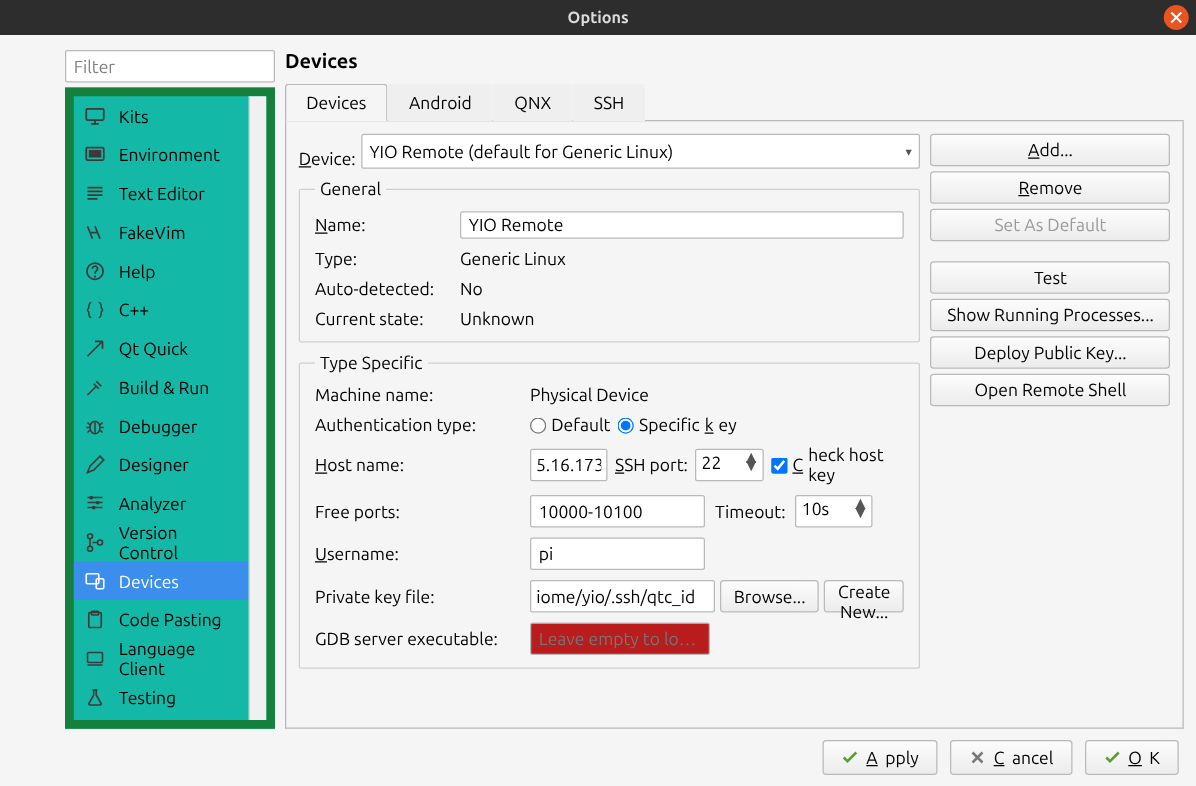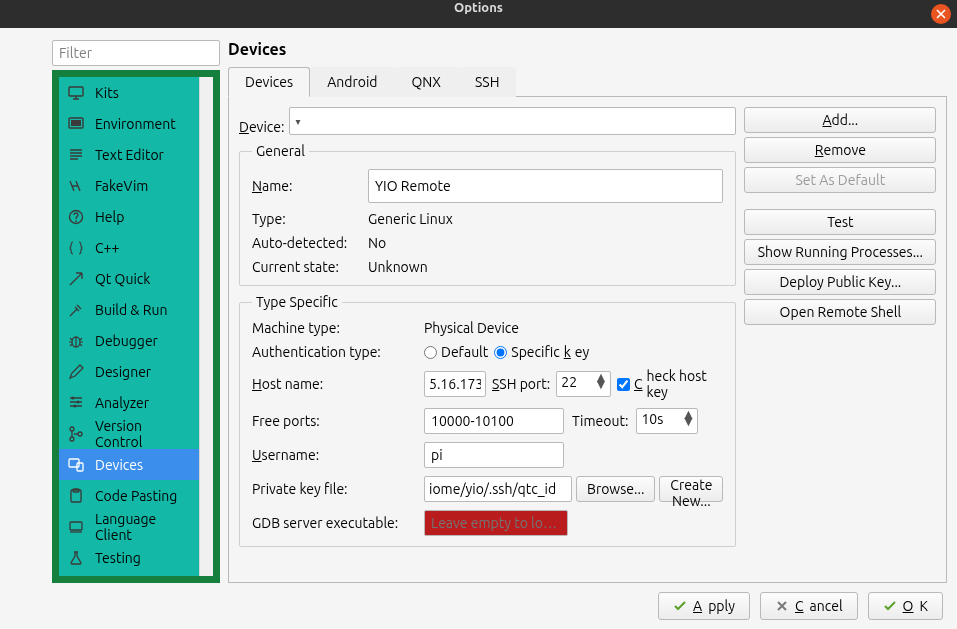--- a/index.html
+++ b/index.html
@@ -1,18 +1,18 @@
 <!DOCTYPE html>
 <html><head>
 <meta charset="utf-8">
 <style>
 * { box-sizing: border-box; margin: 0; padding: 0; font-family: "Ubuntu", "Segoe UI", sans-serif; font-size: 14px; }
 body { background: #f5f5f5; width: 957px; height: 629px; overflow: hidden; }
 
-.title-bar { height: 28px; background: #2d2d2d; display: flex; justify-content: center; position: relative; }
+.title-bar { height: 28px; background: #2d2d2d; display: flex; align-items: center; justify-content: center; position: relative; }
 .title-bar-text { color: #dcdcdc; font-weight: bold; font-size: 13px; }
 .close-btn { position: absolute; right: 6px; top: 4px; width: 20px; height: 20px; border-radius: 10px; background: #e95420; display: flex; align-items: center; justify-content: center; cursor: pointer; }
 .close-btn svg { width: 10px; height: 10px; }
 
 .dialog-body { padding: 12px 12px 0 12px; display: flex; gap: 8px; height: 555px; margin-left: 40px; }
 
 .sidebar { width: 168px; display: flex; flex-direction: column; }
 .filter-input { height: 26px; border: 1px solid #b9b9b9; padding: 2px 6px; background: #fff; border-radius: 2px; }
 .filter-input::placeholder { color: #808080; }
 .cat-list-wrap { flex: 1; border: 7px solid #15803d; margin-top: 4px; background: #14b8a6; display: flex; }
@@ -37,21 +37,21 @@
 .device-select { flex: 1; height: 28px; border: 1px solid #b9b9b9; background: #fff; padding: 2px 6px; border-radius: 2px; display: flex; align-items: center; justify-content: space-between; cursor: pointer; }
 .chevron { font-size: 10px; color: #555; }
 
 .side-btn { height: 26px; border: 1px solid #b9b9b9; background: linear-gradient(#fcfcfc,#ececec); border-radius: 3px; cursor: pointer; display:flex; align-items:center; justify-content:center; }
 .side-btn.disabled { color: #9a9a9a; }
 .side-gap { height: 8px; }
 
 fieldset { border: 1px solid #cfcfcf; border-radius: 2px; padding: 10px 12px; }
 legend { padding: 0 4px; }
 .form-grid { display: grid; grid-template-columns: 110px 1fr; row-gap: 8px; column-gap: 6px; align-items: center; }
-.text-input { height: 34px; border: 1px solid #b9b9b9; padding: 2px 6px; background: #fff; border-radius: 2px; width: 100%; }
+.text-input { height: 22px; border: 1px solid #b9b9b9; padding: 2px 6px; background: #fff; border-radius: 2px; width: 100%; }
 .text-input::placeholder { color: #808080; }
 
 .ts-grid { display: grid; grid-template-columns: 168px 1fr; row-gap: 8px; column-gap: 4px; align-items: center; }
 .radio-row { display: flex; align-items: center; gap: 6px; }
 .radio-row label { display:flex; align-items:center; gap:4px; }
 .host-row { display: flex; align-items: center; gap: 6px; }
 .host-row .small-input { width: 62px; height:26px; border:1px solid #b9b9b9; padding:2px 4px; border-radius:2px; background:#fff;}
 .ssh-label { white-space:nowrap;text-align:center;}
 .spin-input { width: 58px; height:26px; border:1px solid #b9b9b9; padding:2px 4px; border-radius:2px; background:#fff; display:flex; align-items:flex-start; justify-content:space-between;}
 .spin-val { flex:1; }
@@ -241,20 +241,21 @@
       <div class="tab active">Devices</div>
       <div class="tab">Android</div>
       <div class="tab">QNX</div>
       <div class="tab">SSH</div>
     </div>
     <div class="tab-content">
       <div class="tab-left">
         <div class="device-row">
           <span><span class="u">D</span>evice:</span>
           <div class="device-select">
+            <span>YIO Remote (default for Generic Linux)</span>
             <span class="chevron">▾</span>
           </div>
         </div>
 
         <fieldset>
           <legend>General</legend>
           <div class="form-grid">
             <span><span class="u">N</span>ame:</span>
             <input class="text-input" value="YIO Remote" style="">
             <span>Type:</span>
@@ -262,21 +263,21 @@
             <span>Auto-detected:</span>
             <span>No</span>
             <span>Current state:</span>
             <span>Unknown</span>
           </div>
         </fieldset>
 
         <fieldset>
           <legend>Type Specific</legend>
           <div class="ts-grid">
-            <span>Machine type:</span>
+            <span>Machine name:</span>
             <span>Physical Device</span>
 
             <span>Authentication type:</span>
             <div class="radio-row">
               <label>
                   <input type="radio" name="auth" style=""> 
                   <span>Default</span>
                 </label>
               <label><input type="radio" name="auth" checked="" style=""> Specific <span class="u">k</span>ey</label>
             </div>

